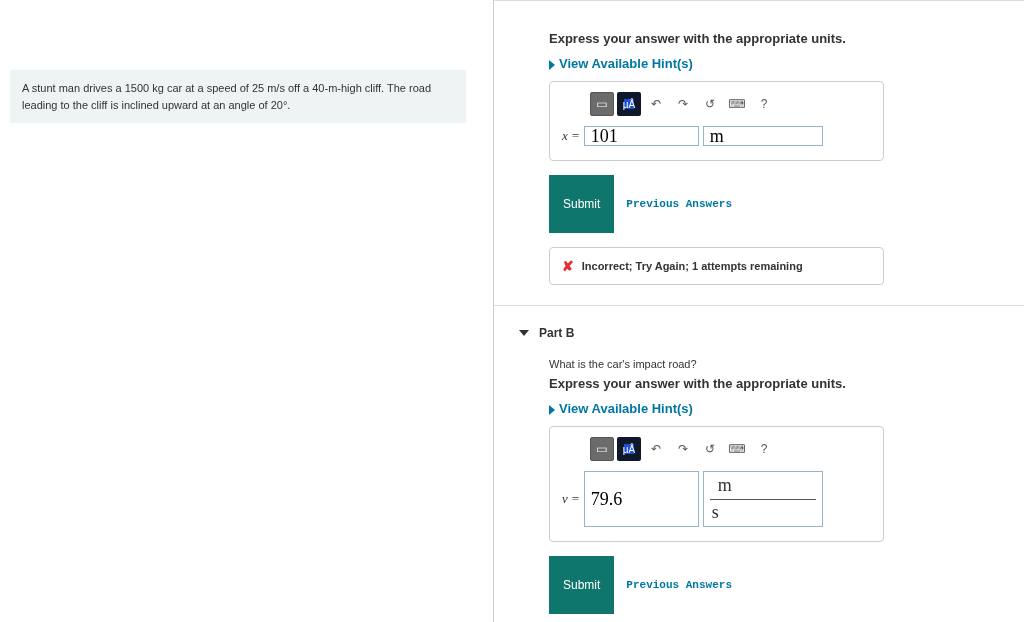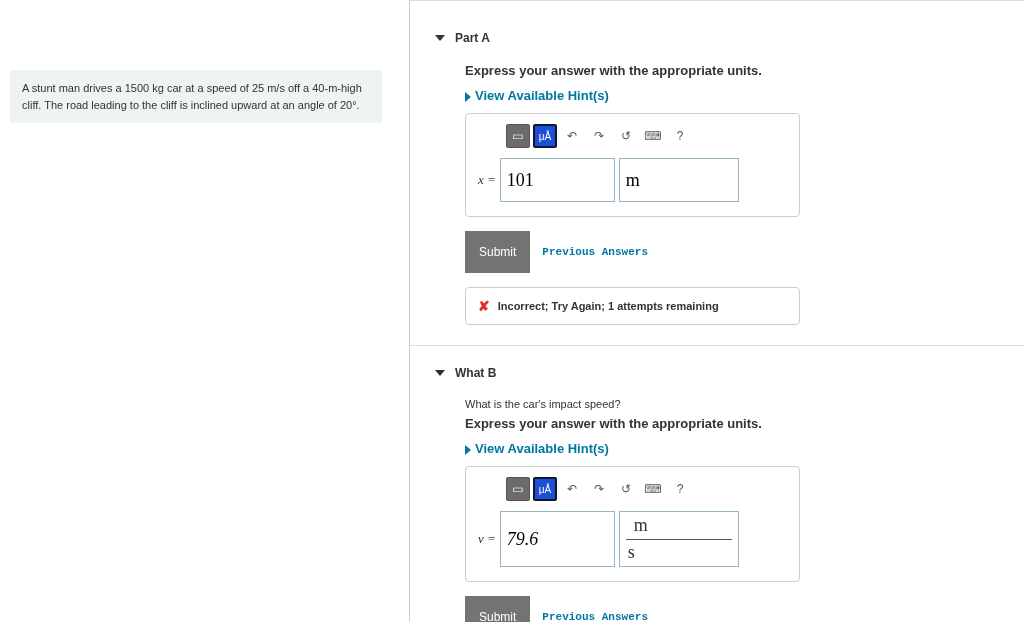--- a/index.html
+++ b/index.html
@@ -7,21 +7,21 @@
     font-family: Arial, Helvetica, sans-serif;
     font-size: 12px;
     color: #333;
     background: #fff;
     width: 1024px;
     height: 622px;
     overflow: hidden;
   }
   .container { display: flex; height: 100%; }
   .left-pane {
-    width: 410px;
+    width: 494px;
     padding: 70px 27px 0 10px;
     border-right: 1px solid #ccc;
   }
   .problem-box {
     background: #eef3f3;
     padding: 10px 12px;
     font-size: 11px;
     line-height: 1.5;
     color: #333;
   }
@@ -63,82 +63,78 @@
   }
   .toolbar { display: flex; gap: 3px; margin-left: 28px; margin-bottom: 10px; align-items: center; }
   .tb-btn {
     width: 24px; height: 24px;
     display: flex; align-items: center; justify-content: center;
     font-size: 12px; color: #555;
     cursor: pointer;
     border-radius: 2px;
   }
   .tb-dark { background: #6b6b6b; color: #fff; border: 1px solid #555;}
-  .tb-blue { background: #1d4ed8; color: #fff; border: 2px solid #0f172a; font-size:10px;}
+  .tb-blue { background: #1d4ed8; color: #fff; border: 7px solid #0f172a; font-size:10px;}
   .tb-plain { background: transparent; }
   .input-row { display: flex; align-items: center; gap: 4px; }
   .var-label { font-style: italic; font-family: 'Times New Roman', serif; font-size: 13px; }
   .value-input, .unit-input {
     border: 1px solid #96b4c7;
     background: #fff;
-    height: 44px;
+    height: 20px;
     padding: 2px 6px;
     font-family: 'Times New Roman', serif;
     font-size: 18px;
   }
   .value-input { width: 115px; }
   .unit-input { width: 120px; }
   .unit-frac {
     border: 1px solid #96b4c7;
     width: 120px; height: 56px;
     display: flex; flex-direction: column;
     font-family: 'Times New Roman', serif;
     font-size: 18px;
   }
   .unit-frac .num, .unit-frac .den {
     flex: 1; display: flex; align-items: center; padding-left: 8px;
   }
   .unit-frac .num { border-bottom: 1px solid #555; margin: 0 6px;}
   .submit-row { display: flex; align-items: center; gap: 12px; margin-bottom: 14px; }
   .submit-btn {
-    background: #737373;
+    background: #0f766e;
     color: #fff;
     border: none;
-    padding: 14px 14px;
+    padding: 22px 14px;
     font-size: 12px;
     cursor: pointer;
   }
   .prev-answers { color: #0077a3; font-size: 11px; font-weight: bold; cursor: pointer; font-family: Liberation Mono, monospace; }
   .feedback-box {
     border: 1px solid #ccc;
     border-radius: 4px;
     padding: 10px 12px;
     width: 335px;
     display: flex; align-items: center; gap: 8px;
     font-size: 11px; font-weight: bold;
   }
   .x-icon { color: #e03030; font-size: 14px; font-weight: bold; }
   .val-wrap { position: relative; display: inline-block; }
-  .val-wrap.tall .value-input { height: 56px; font-style: italic; }
+  .val-wrap.tall .value-input { height: 56px; }
 </style>
 </head>
 <body>
 
 <div class="container">
   <div class="left-pane">
     <div class="problem-box">A stunt man drives a 1500 kg car at a speed of 25 m/s off a 40-m-high cliff. The road leading to the cliff is inclined upward at an angle of 20°.</div>
   </div>
 
   <div class="right-pane">
 
     <div class="part-section">
-      <div class="part-header">
-        <div class="caret-down"></div>
-        <div class="part-title">Part A</div>
-      </div>
       <div class="instruction-text">Express your answer with the appropriate units.</div>
       <div class="hints-link">
         <span class="caret-right"></span><span>View Available Hint(s)</span>
       </div>
 
       <div class="answer-box">
         <div class="toolbar">
           <div class="tb-btn tb-dark">▭</div>
           <div class="tb-btn tb-blue">μÅ</div>
           <div class="tb-btn tb-plain">↶</div>
@@ -161,23 +157,23 @@
 
       <div class="feedback-box">
         <span class="x-icon">✘</span>
         <span>Incorrect; Try Again; 1 attempts remaining</span>
       </div>
     </div>
 
     <div class="part-section" style="border-bottom:none;">
       <div class="part-header">
         <div class="caret-down"></div>
-        <div class="part-title">What B</div>
-      </div>
-      <div class="question-text">What is the car's impact speed?</div>
+        <div class="part-title">Part B</div>
+      </div>
+      <div class="question-text">What is the car's impact road?</div>
       <div class="instruction-text">Express your answer with the appropriate units.</div>
       <div class="hints-link">
         <span class="caret-right"></span><span>View Available Hint(s)</span>
       </div>
 
       <div class="answer-box">
         <div class="toolbar">
           <div class="tb-btn tb-dark">▭</div>
           <div class="tb-btn tb-blue">μÅ</div>
           <div class="tb-btn tb-plain">↶</div>

